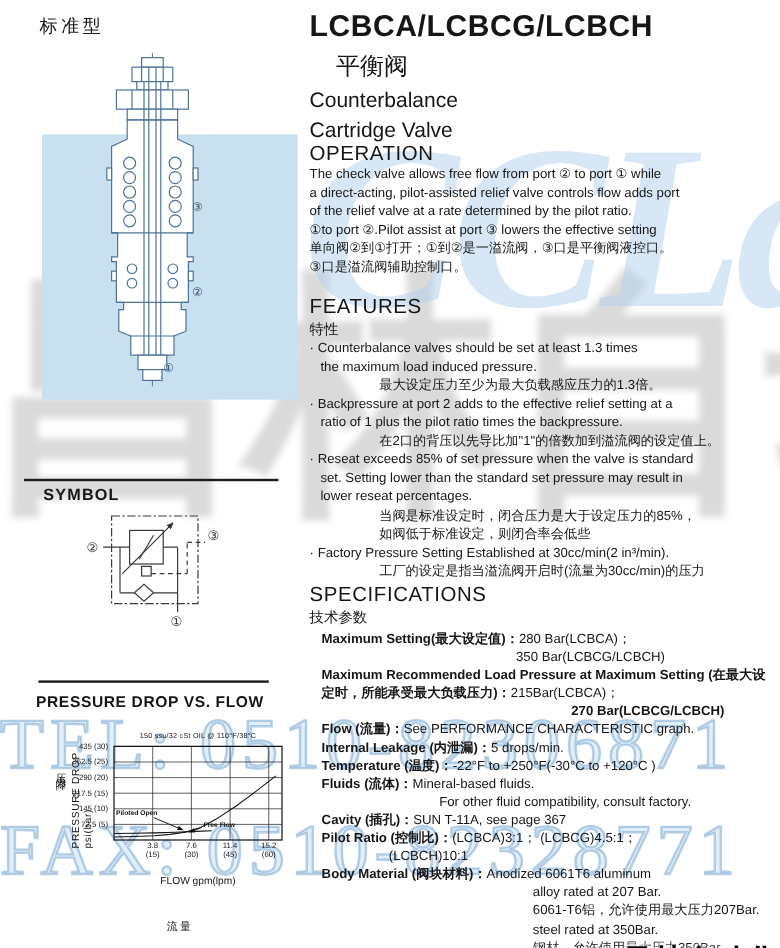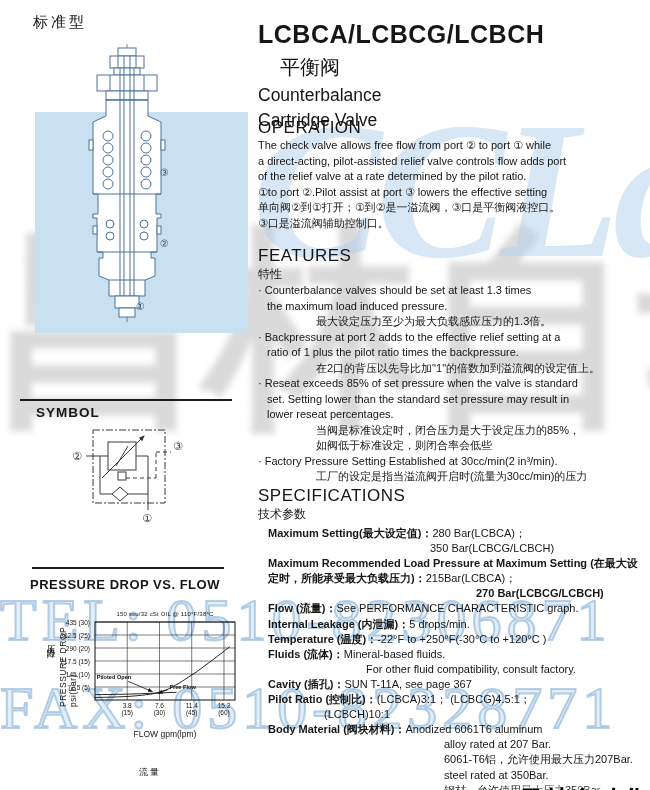--- a/index.html
+++ b/index.html
@@ -37,21 +37,21 @@
   #y-ticks span{position:absolute;right:3px;font-size:6.5px;text-align:right;white-space:nowrap;}
   #x-ticks{left:95px;top:702px;width:140px;height:16px;}
   #x-ticks span{position:absolute;width:30px;text-align:center;font-size:6.5px;line-height:7px;}
   #ylab-en{left:58px;top:622px;height:85px;font-size:8.5px;writing-mode:vertical-rl;transform:rotate(180deg);letter-spacing:.5px;}
   #ylab-cn{left:44px;top:638px;font-size:9px;writing-mode:vertical-rl;letter-spacing:2px;}
   #xlab-en{left:95px;top:729px;width:140px;text-align:center;font-size:8.5px;}
   #xlab-cn{left:80px;top:742px;width:140px;text-align:center;font-size:9px;letter-spacing:2px;margin-top:24px;}
   
   #right-col{left:258px;top:8px;width:388px;height:782px;}
   .rblock{position:absolute;left:0;width:388px;}
-  #hdr{top:12px;}
+  #hdr{top:0;}
   #hdr .t1{font-size:25px;font-weight:bold;letter-spacing:.5px;}
   #hdr .t2{font-size:20px;margin-top:5px;margin-left:22px;}
   #hdr .t3{font-size:17.5px;margin-top:4px;}
   .sec-h{font-size:17px;font-weight:normal;letter-spacing:.5px;}
   .sec-h-cn{font-size:12px;}
   #op-block{top:110px;}
   #op-lines div{font-size:11px;line-height:15.5px;}
   #feat-block{top:238px;}
   #features-list div{font-size:11px;line-height:15.5px;}
   #features-list .cont{padding-left:9px;}

